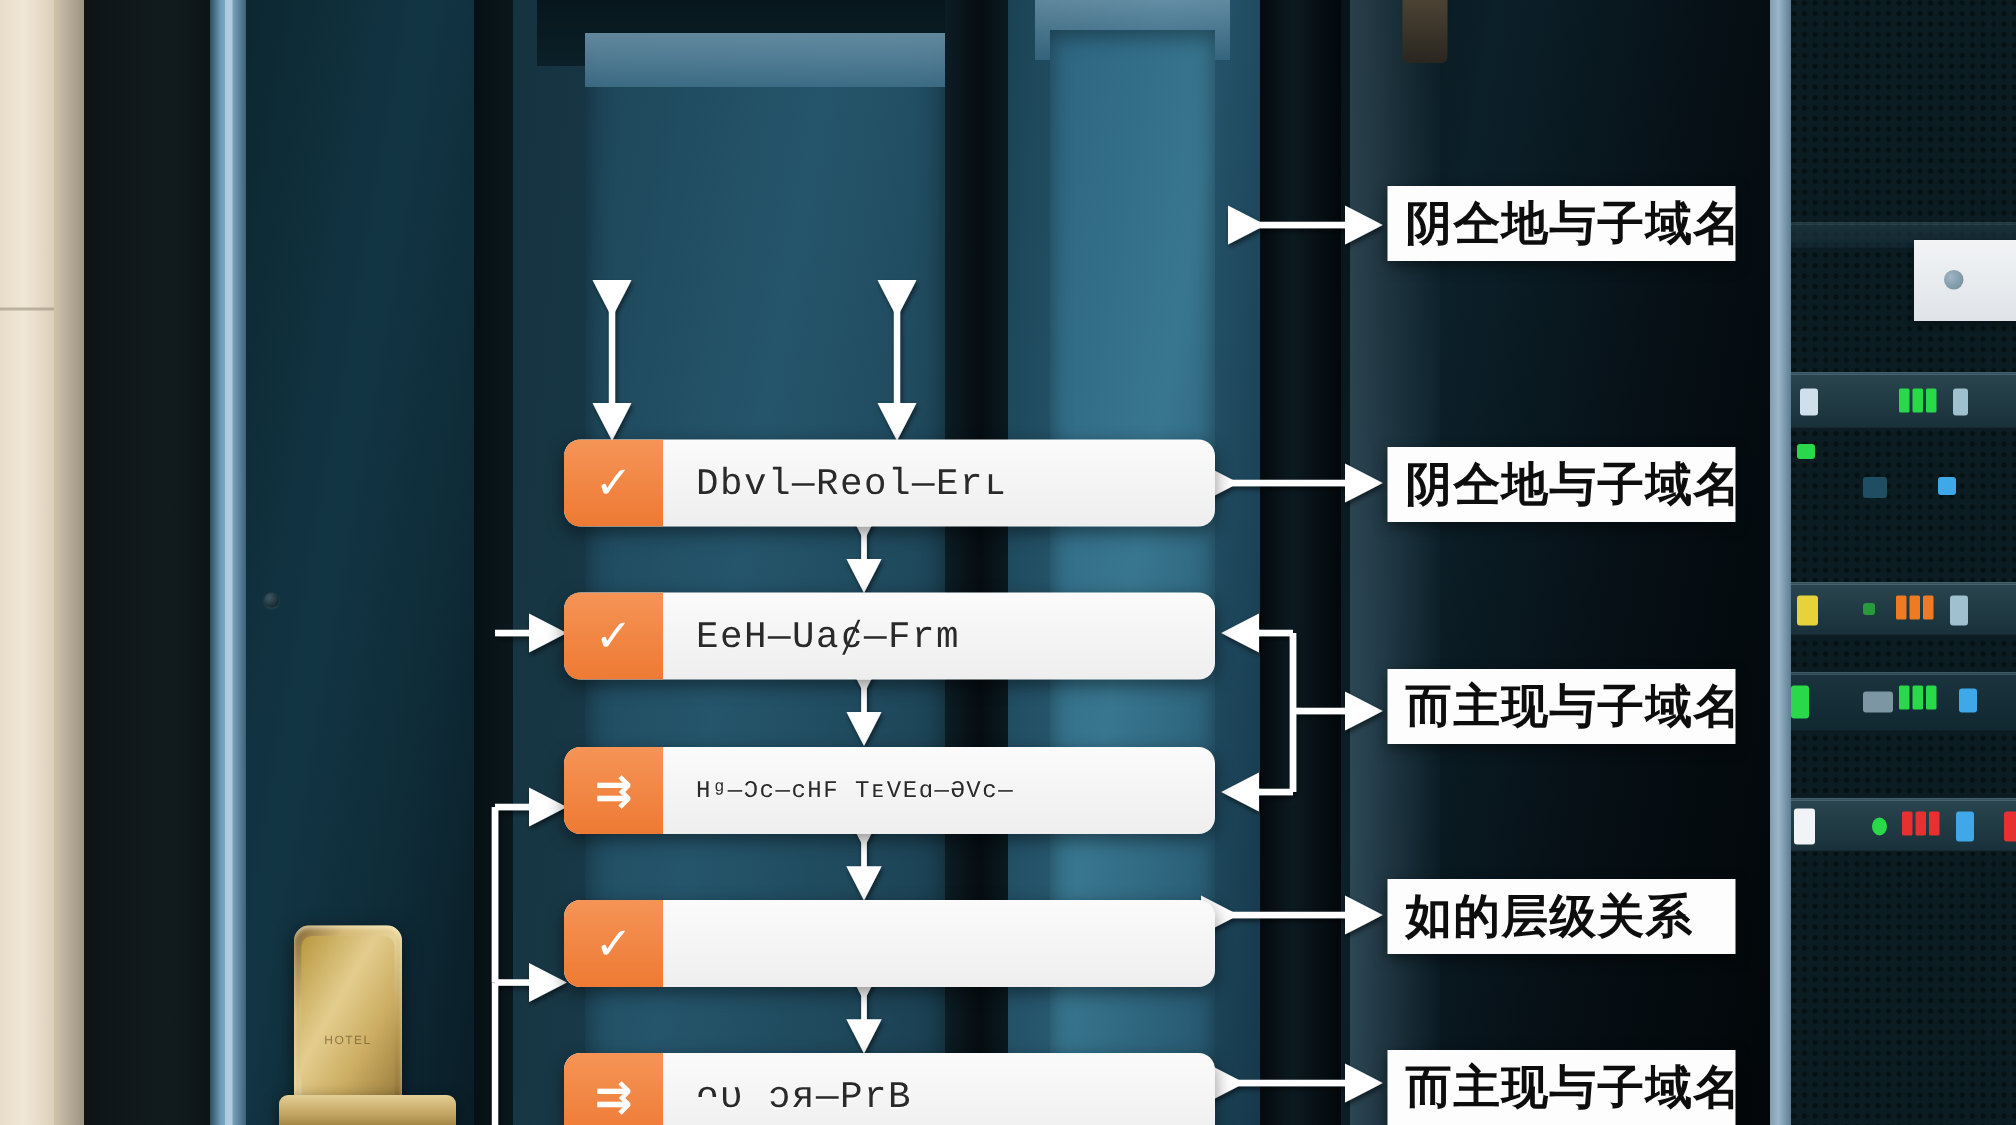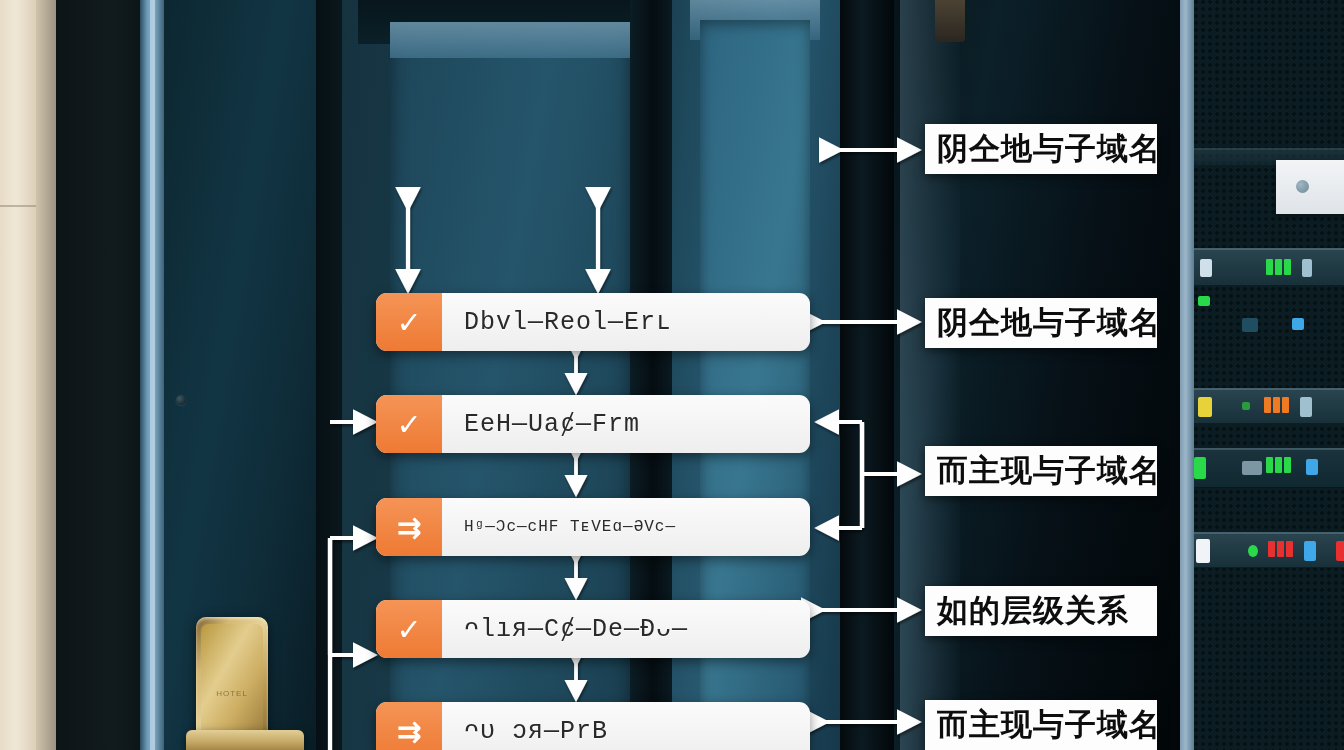--- a/index.html
+++ b/index.html
@@ -385,21 +385,20 @@
   <div class="row" style="top:395px">
     <div class="row-badge">✓</div>
     <div class="row-label">EeH—Uaȼ—Frm</div>
   </div>
   <div class="row" style="top:498px">
     <div class="row-badge">⇉</div>
     <div class="row-label" style="font-size:16px">Hᵍ—Ɔᴄ—ᴄHF  TᴇVEɑ—ƏVᴄ—</div>
   </div>
   <div class="row" style="top:600px">
     <div class="row-badge">✓</div>
-    <div class="row-label">ᴖlıᴙ—Cȼ—De—Ɖᴗ—</div>
   </div>
   <div class="row" style="top:702px">
     <div class="row-badge">⇉</div>
     <div class="row-label">ᴖᴜ ɔᴙ—PrB</div>
   </div>
 
   <div class="rlabel" style="left:925px;top:124px;width:232px">阴仝地与子域名</div>
   <div class="rlabel" style="left:925px;top:298px;width:232px">阴仝地与子域名</div>
   <div class="rlabel" style="left:925px;top:446px;width:232px">而主现与子域名</div>
   <div class="rlabel" style="left:925px;top:586px;width:232px">如的层级关系</div>

